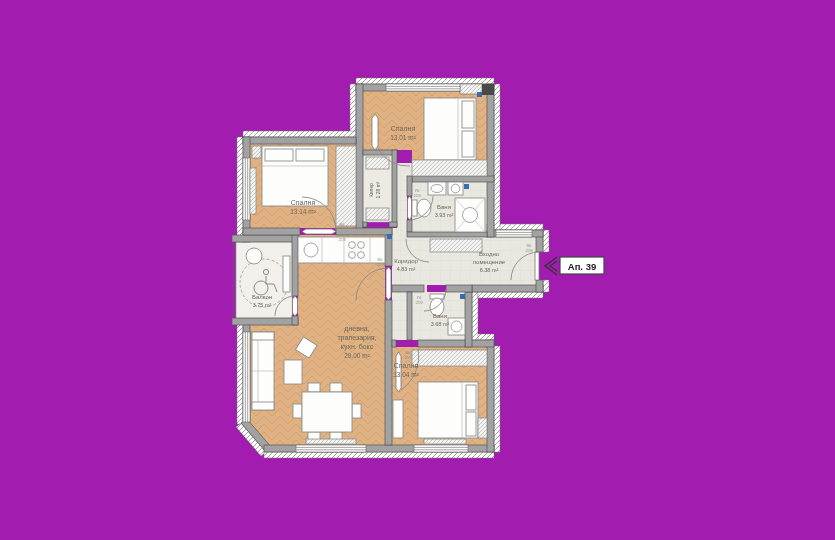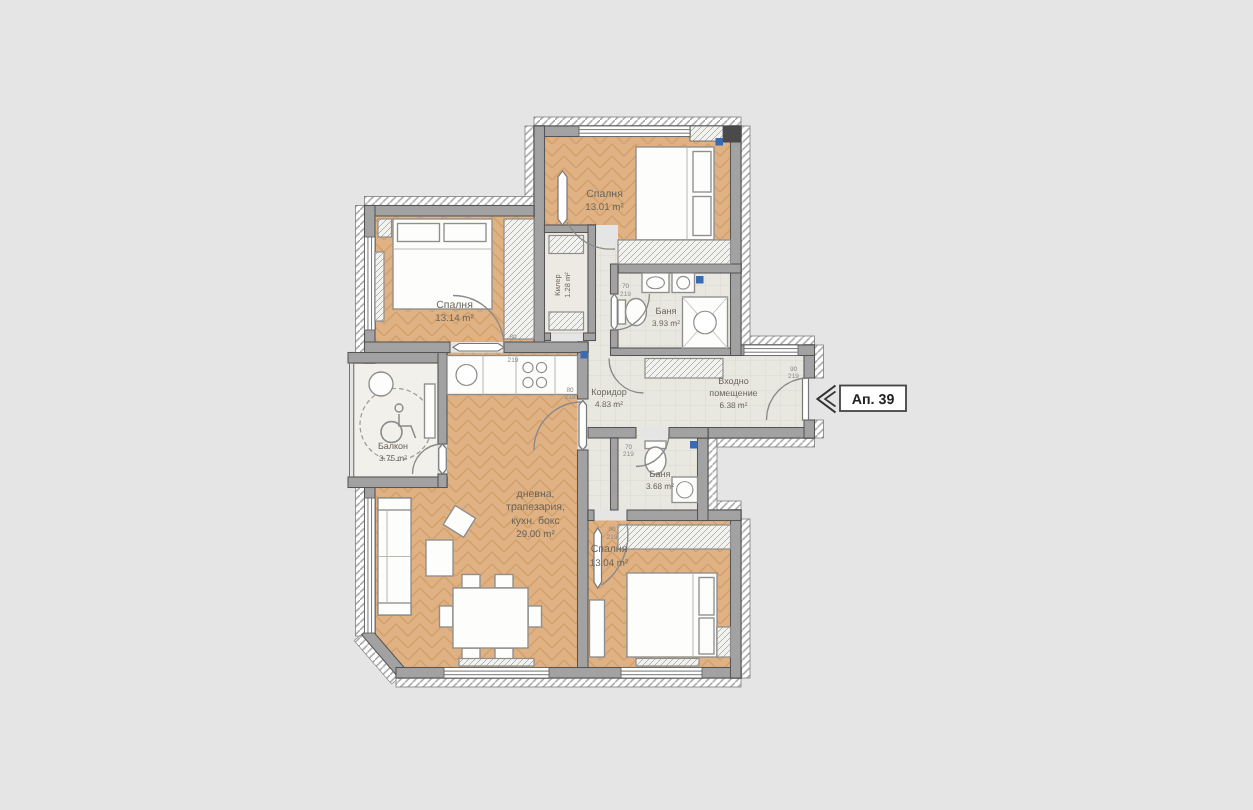--- a/index.html
+++ b/index.html
@@ -1,16 +1,16 @@
 <!DOCTYPE html>
 <html><head>
 <meta charset="utf-8">
 <style>
   html,body{margin:0;padding:0;background:#ffffff;}
-  .stage{position:relative;width:835px;height:540px;background:#e5e5e5;overflow:hidden;
+  .stage{position:relative;width:835px;height:540px;background:#a21caf;overflow:hidden;
          font-family:"Liberation Sans", sans-serif;}
   svg{display:block;}
   text{font-family:"Liberation Sans", sans-serif;fill:#6b655c;}
   .room-name{font-size:7px;}
   .room-area{font-size:6.5px;}
   .small-name{font-size:6px;}
   .small-area{font-size:5.5px;}
   .tiny{font-size:4.3px;fill:#8a8a8a;}
   .closet-label{font-size:5px;}
   .tag-text{font-size:9.5px;font-weight:bold;fill:#222;}

